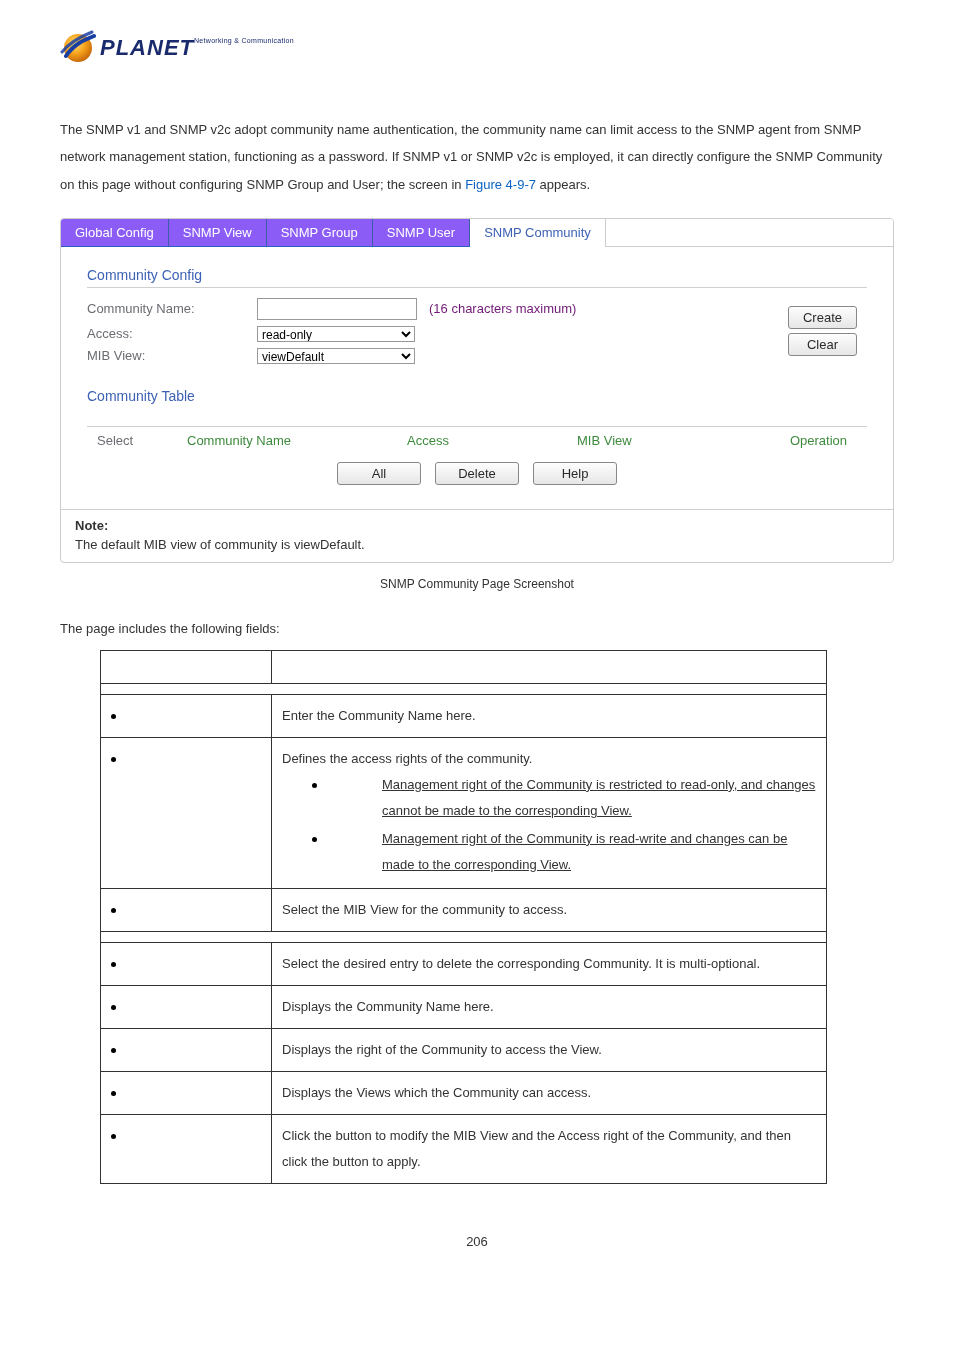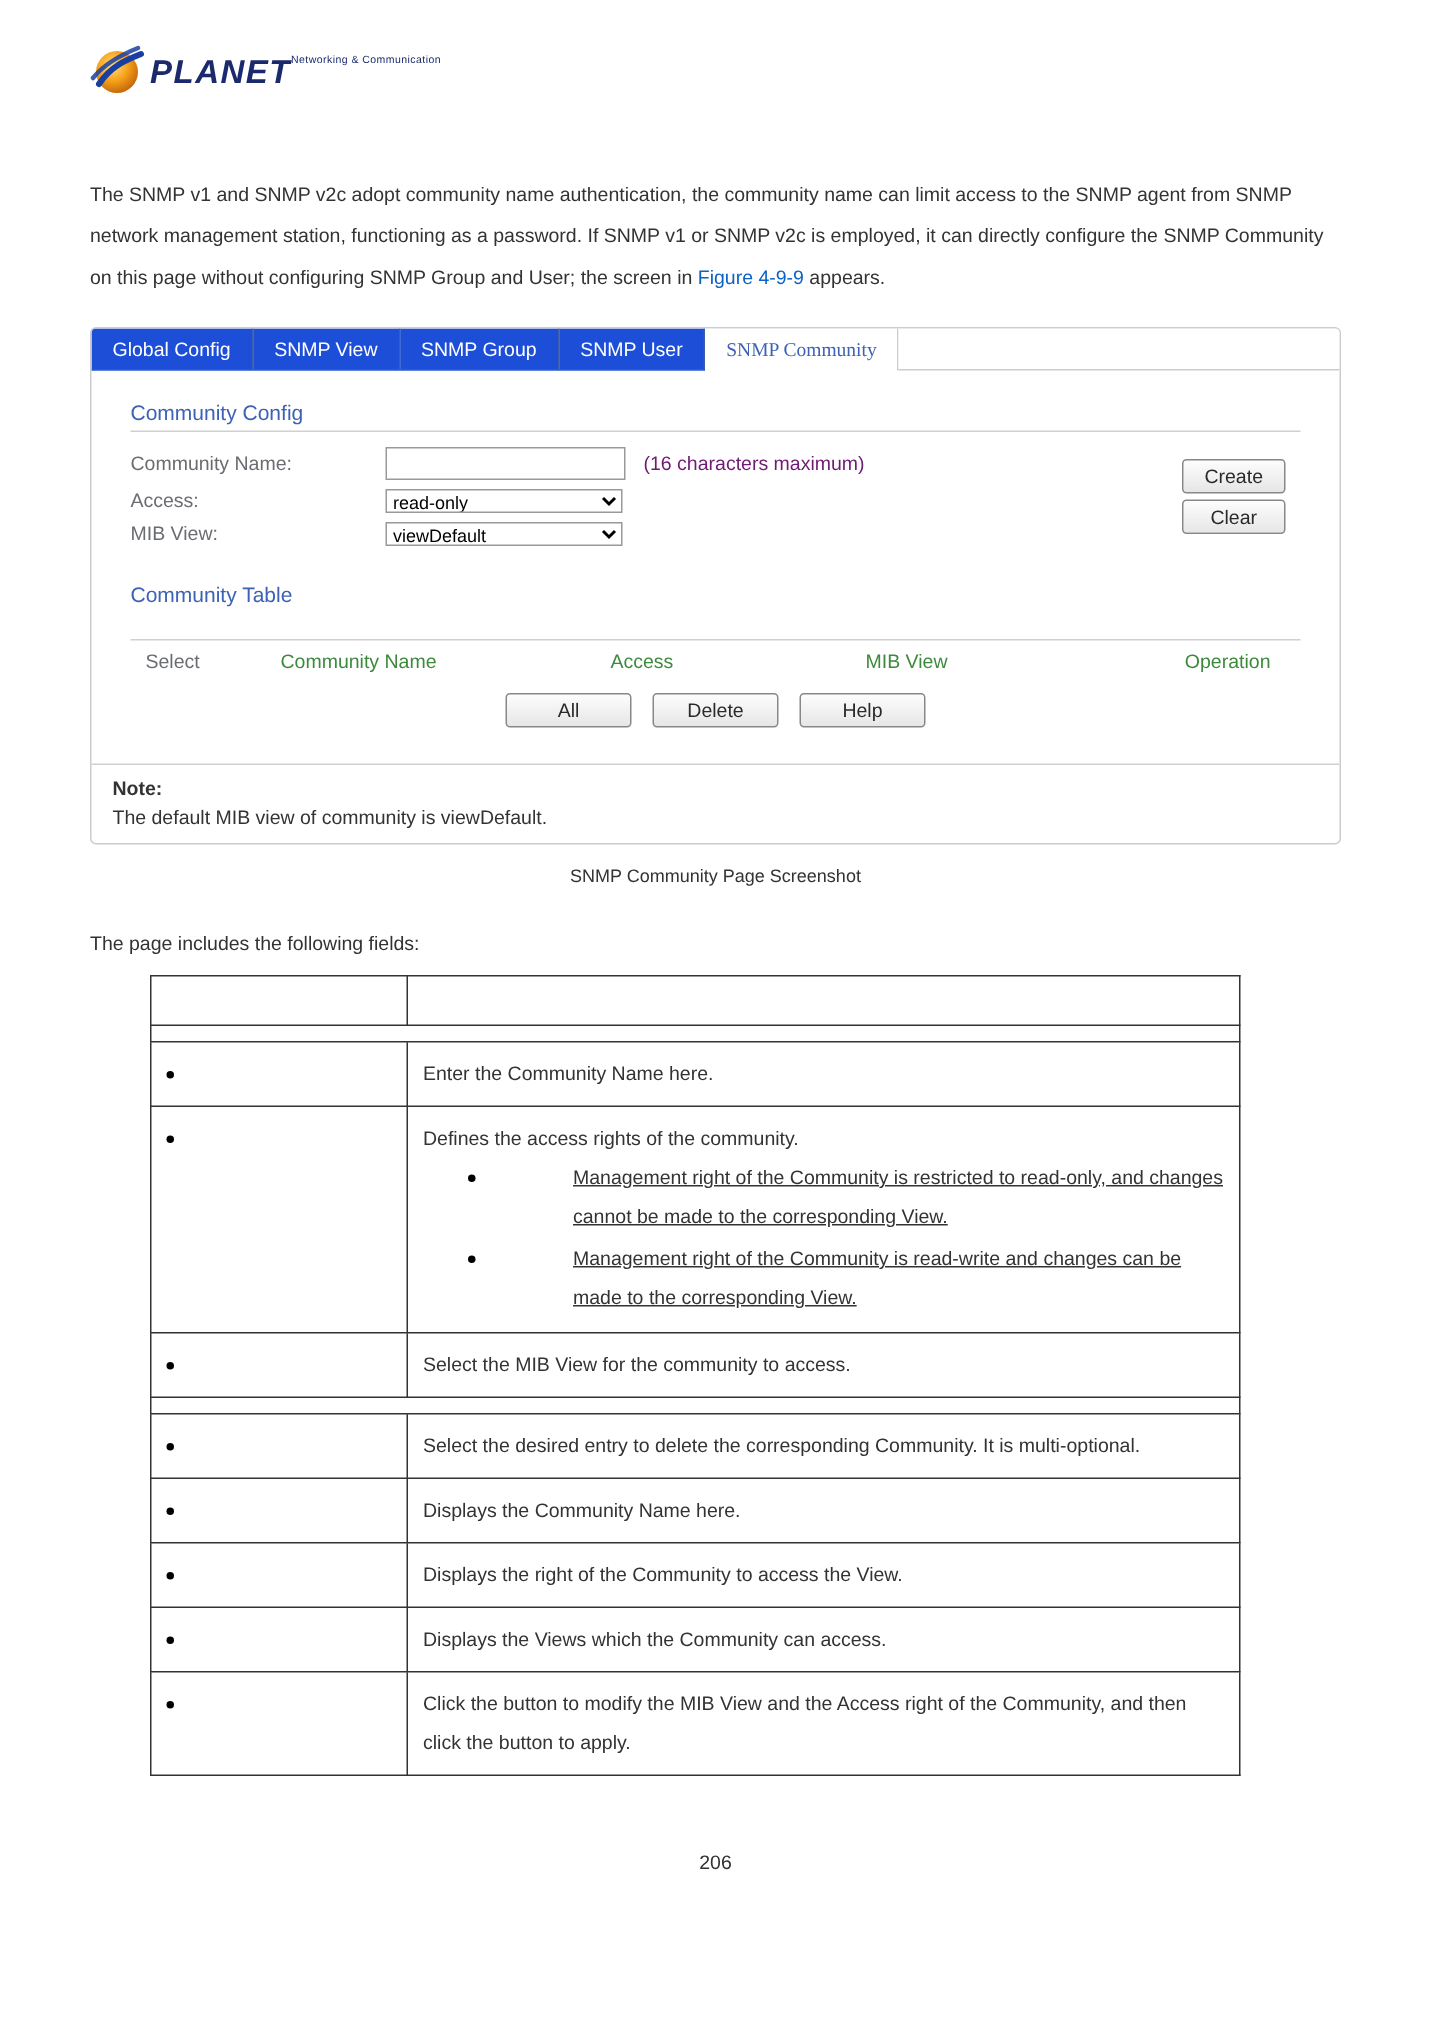--- a/index.html
+++ b/index.html
@@ -51,30 +51,29 @@
     margin-bottom: 14px;
     overflow: hidden;
   }
   .tabs {
     display: flex;
     font-size: 13px;
   }
   .tab {
     padding: 6px 14px;
     border-right: 1px solid #3a5fa8;
-    background: #1d4ed8;
+    background: #8b5cf6;
     color: #fff;
     white-space: nowrap;
   }
   .tab.active {
     background: #fff;
     color: #3d62b5;
     border-right: 1px solid #ccc;
     border-bottom: none;
-    font-family: Liberation Serif, serif;
   }
   .tab.active span { color:#3d62b5; }
   .tab-filler {
     flex: 1;
     background: #fff;
     border-bottom: 1px solid #ccc;
   }
   .tabs .tab:not(.active) { border-bottom: 1px solid #2d5dc6; }
   .panel-body {
     padding: 20px 26px 14px 26px;
@@ -223,21 +222,21 @@
         <path d="M2 22 C 10 12, 22 6, 32 2" stroke="#1a3fa3" stroke-width="3" fill="none" stroke-linecap="round" opacity="0.85"></path>
       </svg>
     </div>
     <div class="logo-text-wrap">
       <span class="logo-word">PLANET</span>
       <span class="logo-sub">Networking &amp; Communication</span>
     </div>
   </div>
 
   <div class="body-text">
-    <span>The SNMP v1 and SNMP v2c adopt community name authentication, the community name can limit access to the SNMP agent from SNMP network management station, functioning as a password. If SNMP v1 or SNMP v2c is employed, it can directly configure the SNMP Community on this page without configuring SNMP Group and User; the screen in </span><a href="#">Figure 4-9-9</a><span> appears.</span>
+    <span>The SNMP v1 and SNMP v2c adopt community name authentication, the community name can limit access to the SNMP agent from SNMP network management station, functioning as a password. If SNMP v1 or SNMP v2c is employed, it can directly configure the SNMP Community on this page without configuring SNMP Group and User; the screen in </span><a href="#">Figure 4-9-7</a><span> appears.</span>
   </div>
 
   <div class="screenshot-frame">
     <div class="tabs">
       <div class="tab"><span>Global Config</span></div>
       <div class="tab"><span>SNMP View</span></div>
       <div class="tab"><span>SNMP Group</span></div>
       <div class="tab"><span>SNMP User</span></div>
       <div class="tab active"><span>SNMP Community</span></div>
       <div class="tab-filler"></div>

